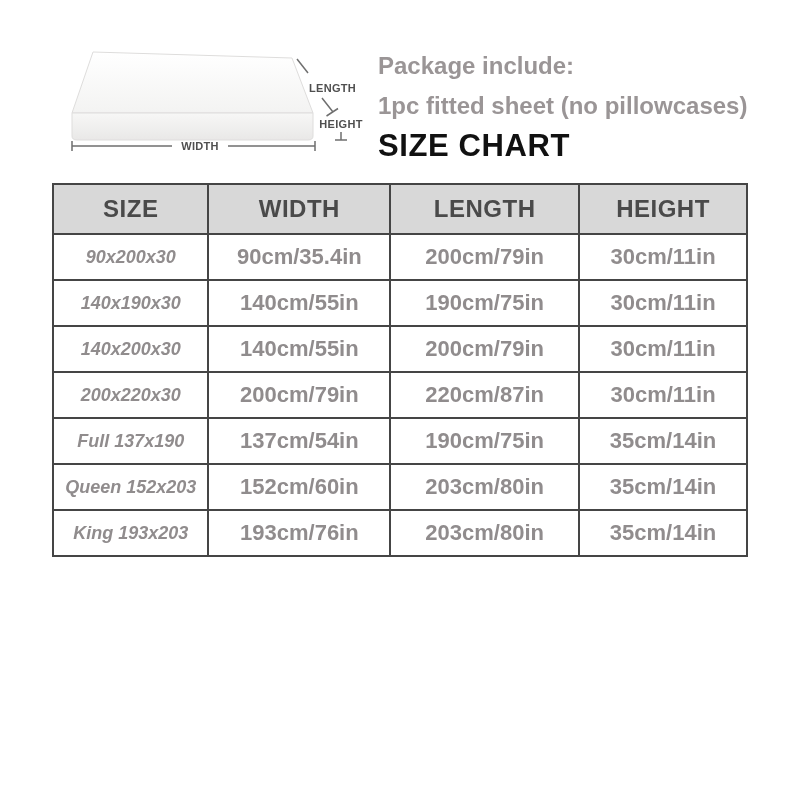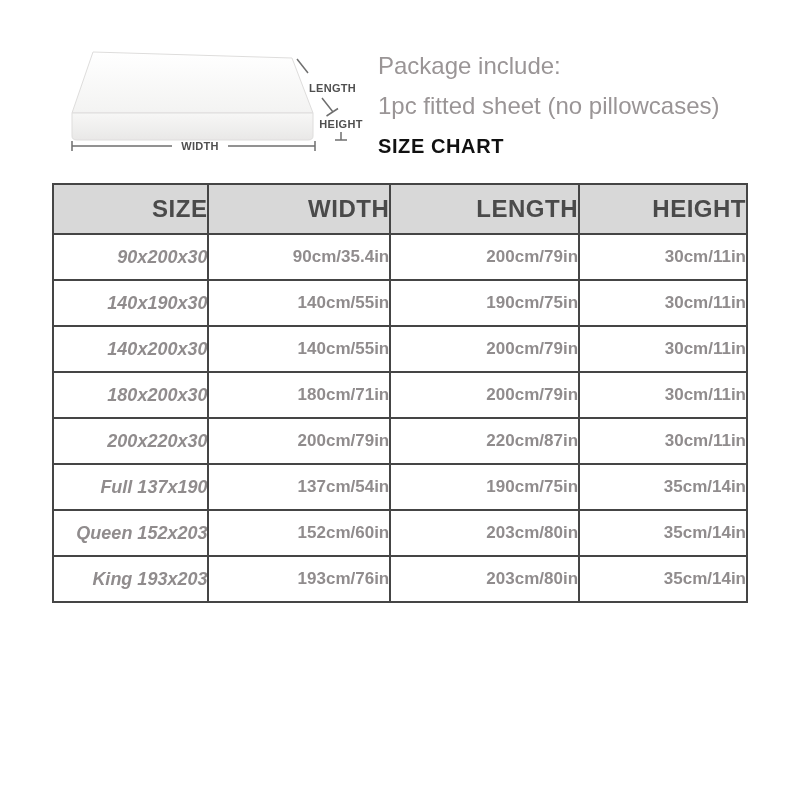--- a/index.html
+++ b/index.html
@@ -19,54 +19,54 @@
     font-family: "Liberation Sans", "DejaVu Sans", sans-serif;
     font-size: 11px; font-weight: bold; fill: #4f4f4f;
     letter-spacing: 0.3px;
   }
 
   
   .info {
     position: absolute; left: 378px; top: 46px;
   }
   .pkg-line {
-    font-size: 24px; font-weight: normal; color: #9a9596;
+    font-size: 24px; font-weight: bold; color: #9a9596;
     line-height: 40px; white-space: nowrap;
   }
   .size-title {
-    font-size: 20px; font-weight: bold; color: #111111;
+    font-size: 31px; font-weight: bold; color: #111111;
     line-height: 40px; letter-spacing: 0.6px; white-space: nowrap;
   }
 
   
   table.size-table {
     position: absolute; left: 52px; top: 183px;
     width: 696px;
     border-collapse: collapse;
     table-layout: fixed;
   }
   .size-table th, .size-table td {
     border: 2px solid #454545;
-    text-align: right;
+    text-align: center;
     vertical-align: middle;
     font-weight: bold;
     padding: 0;
     overflow: hidden;
   }
   .size-table th {
     background: #d8d8d8;
     color: #4a4a4a;
     font-size: 24px;
     height: 48px;
     letter-spacing: 0.5px;
   }
   .size-table td {
     background: #ffffff;
     color: #908c8d;
-    font-size: 17px;
+    font-size: 22px;
     height: 44px;
   }
   .size-table td.size-col {
     font-size: 18px;
     font-style: italic;
   }
 </style>
 </head>
 <body>
 
@@ -136,26 +136,20 @@
         <td>190cm/75in</td>
         <td>30cm/11in</td>
       </tr>
       <tr>
         <td class="size-col">140x200x30</td>
         <td>140cm/55in</td>
         <td>200cm/79in</td>
         <td>30cm/11in</td>
       </tr>
       <tr>
-        <td class="size-col">180x200x30</td>
-        <td>180cm/71in</td>
-        <td>200cm/79in</td>
-        <td>30cm/11in</td>
-      </tr>
-      <tr>
         <td class="size-col">200x220x30</td>
         <td>200cm/79in</td>
         <td>220cm/87in</td>
         <td>30cm/11in</td>
       </tr>
       <tr>
         <td class="size-col">Full 137x190</td>
         <td>137cm/54in</td>
         <td>190cm/75in</td>
         <td>35cm/14in</td>

